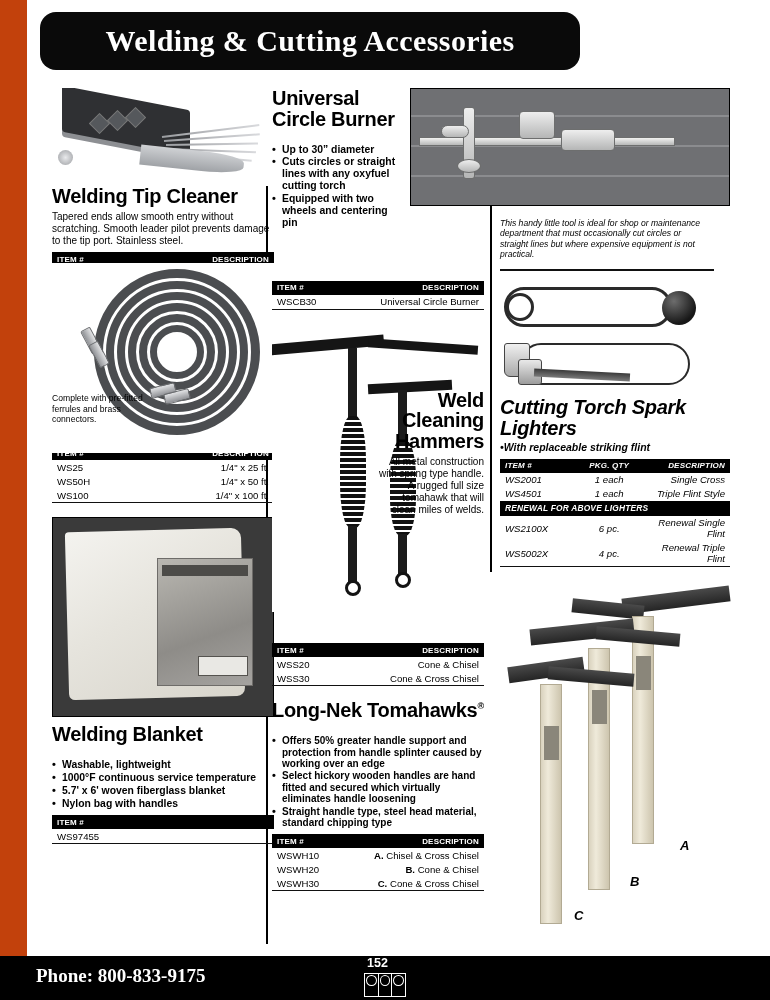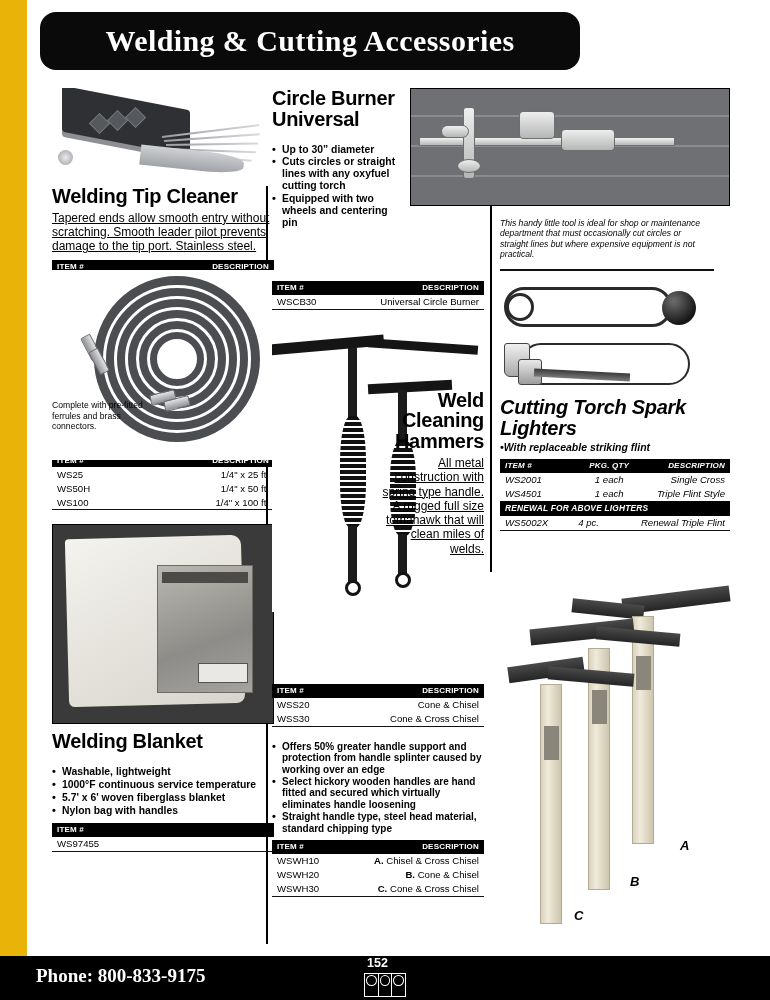--- a/index.html
+++ b/index.html
@@ -5,21 +5,21 @@
   * { box-sizing: border-box; margin: 0; padding: 0; }
   html, body {
     width: 770px; height: 1000px;
     background: #000;
     font-family: "Liberation Sans", sans-serif;
     overflow: hidden;
   }
   .page {
     position: relative;
     width: 686px; height: 1000px;
-    background: #eab308;
+    background: #c2410c;
   }
   
   .sheet {
     position: absolute;
     left: 27px; top: 0px;
     width: 743px; height: 956px;
     background: #fff;
   }
   
   .top-black-band {
@@ -64,23 +64,22 @@
   .vdiv-a { left: 226px; top: 4px;  height: 852px; }
   .vdiv-b { left: 450px; top: 4px;  height: 480px; }
 
   
   h2.hd {
     font-size: 19px; font-weight: bold; line-height: 1.04;
     color: #000; letter-spacing: -0.3px;
   }
   h2.hd-lg { font-size: 20px; }
   p.body {
-    font-size: 12px; line-height: 1.19; color: #000;
+    font-size: 10px; line-height: 1.19; color: #000;
     margin-top: 4px;
-    text-decoration: underline;
   }
   p.body-sm { font-size: 8.6px; line-height: 1.2; }
   ul.blist { list-style: none; margin-top: 14px; }
   ul.blist li {
     position: relative;
     font-size: 10.4px; font-weight: bold; line-height: 1.14;
     padding-left: 10px; margin-bottom: 1px; color: #000;
   }
   ul.blist li::before {
     content: "\2022"; position: absolute; left: 0; top: -1px; font-size: 11px;
@@ -450,22 +449,22 @@
         <tbody>
           <tr class="lastrow">
             <td>WS97455</td>
           </tr>
         </tbody>
       </table>
     </div>
 
     <div class="col col2">
 
+      <h2 class="hd hd-lg">Universal</h2>
       <h2 class="hd hd-lg">Circle Burner</h2>
-      <h2 class="hd hd-lg">Universal</h2>
 
       <ul class="blist" style="width:132px;">
         <li>Up to 30” diameter</li>
         <li>Cuts circles or straight lines with any oxyfuel cutting torch</li>
         <li>Equipped with two wheels and centering pin</li>
       </ul>
 
       <div class="lenco" style="left:348px;top:218px;position:absolute;">
         <div class="globe"></div>
         <div class="word">LENCO</div>
@@ -519,20 +518,23 @@
             <td>WSS20</td>
             <td class="r">Cone &amp; Chisel</td>
           </tr>
           <tr class="lastrow">
             <td>WSS30</td>
             <td class="r">Cone &amp; Cross Chisel</td>
           </tr>
         </tbody>
       </table>
 
+      <h2 class="hd hd-lg" style="margin-top:14px;">
+        <span>Long-Nek Tomahawks</span><sup style="font-size:9px;">®</sup>
+      </h2>
       <ul class="blist tight">
         <li>Offers 50% greater handle support and protection from handle splinter caused by working over an edge</li>
         <li>Select hickory wooden handles are hand fitted and secured which virtually eliminates handle loosening</li>
         <li>Straight handle type, steel head material,  standard chipping type</li>
       </ul>
 
       <table class="spec">
         <thead>
             <tr>
           <th>ITEM #</th>
@@ -608,20 +610,25 @@
             <td class="c">1 each</td>
             <td class="r">Triple Flint Style</td>
           </tr>
         </tbody>
       </table>
 
       <div class="subhead-bar">RENEWAL FOR ABOVE LIGHTERS</div>
 
       <table class="spec" style="margin-top:0;">
         <tbody>
+          <tr>
+            <td style="width:34%">WS2100X</td>
+            <td class="c" style="width:27%">6 pc.</td>
+            <td class="r">Renewal Single Flint</td>
+          </tr>
           <tr class="lastrow">
             <td>WS5002X</td>
             <td class="c">4 pc.</td>
             <td class="r">Renewal Triple Flint</td>
           </tr>
         </tbody>
       </table>
 
       <div class="tomabox">
 

